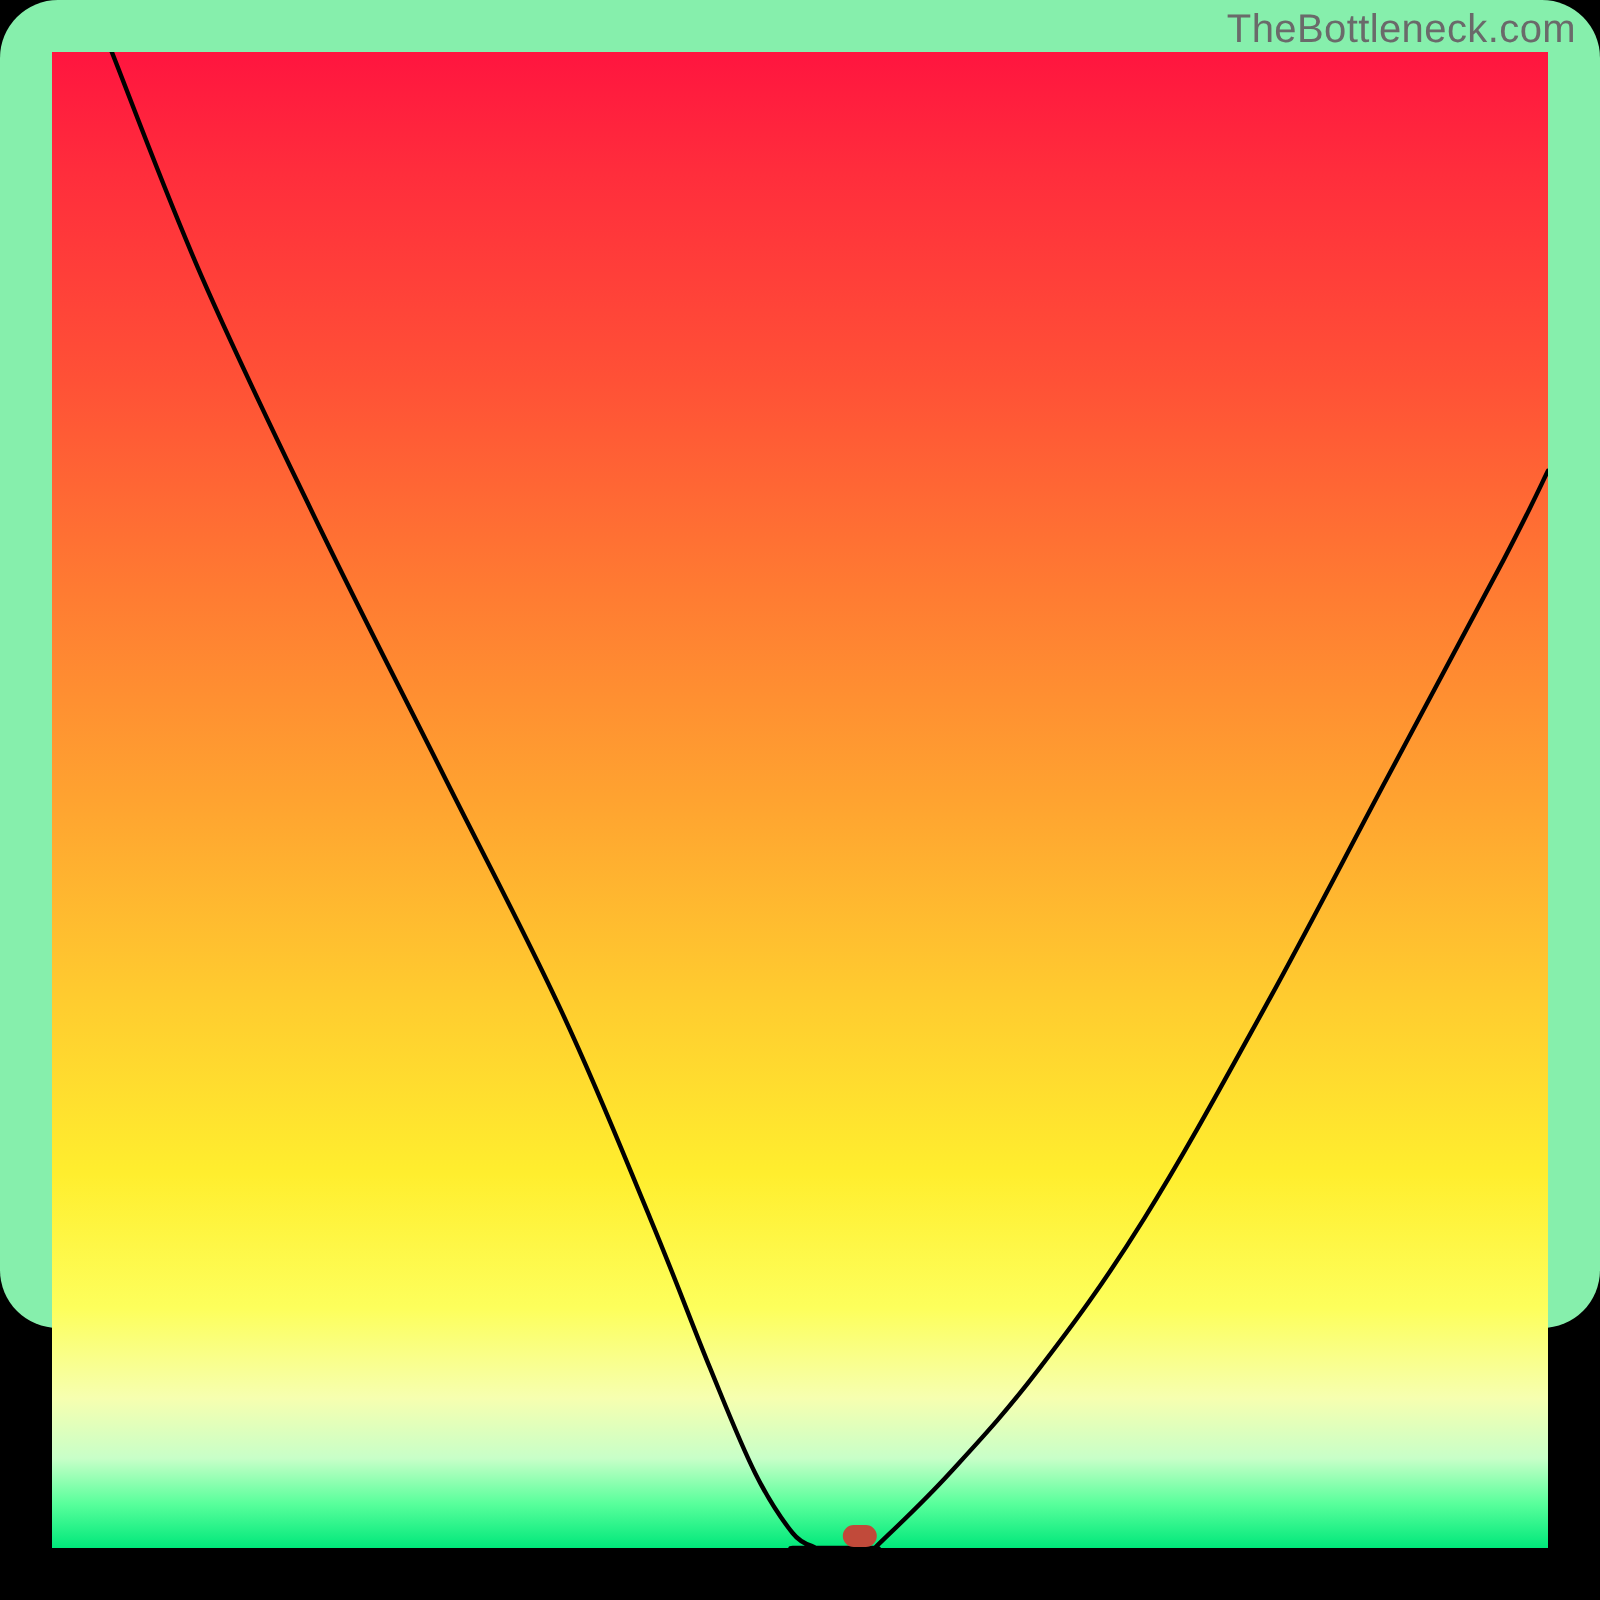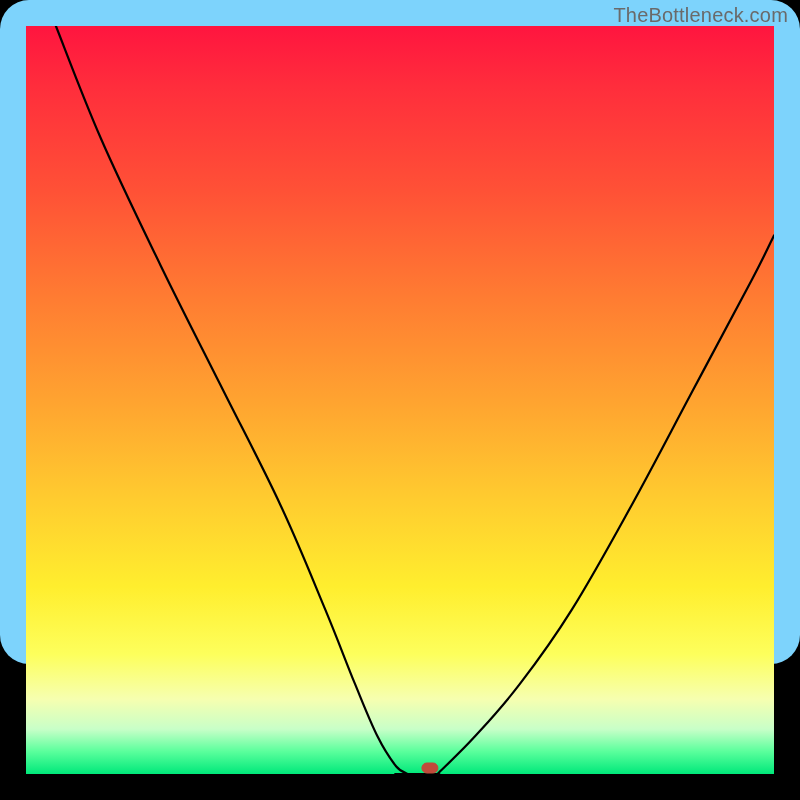--- a/index.html
+++ b/index.html
@@ -8,21 +8,21 @@
     width: 800px;
     height: 800px;
     background: #000;
     font-family: Arial, Helvetica, sans-serif;
     overflow: hidden;
   }
   .frame {
     position: relative;
     width: 800px;
     height: 664px;
-    background: #7dd3fc;
+    background: #86efac;
     border-radius: 29px;
   }
   .watermark {
     position: absolute;
     top: 4px;
     right: 12px;
     color: #6a6a6a;
     font-size: 20px;
     font-weight: 500;
     letter-spacing: 0.2px;

